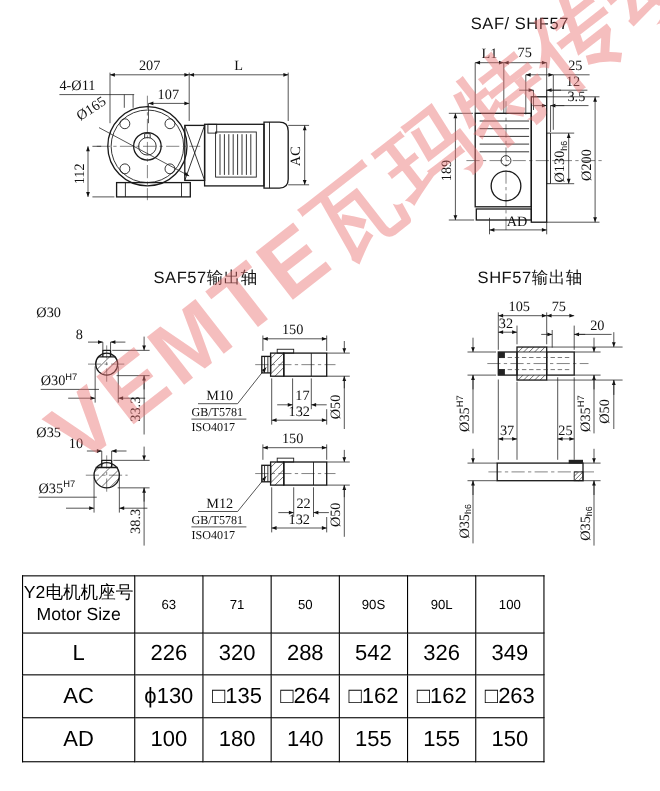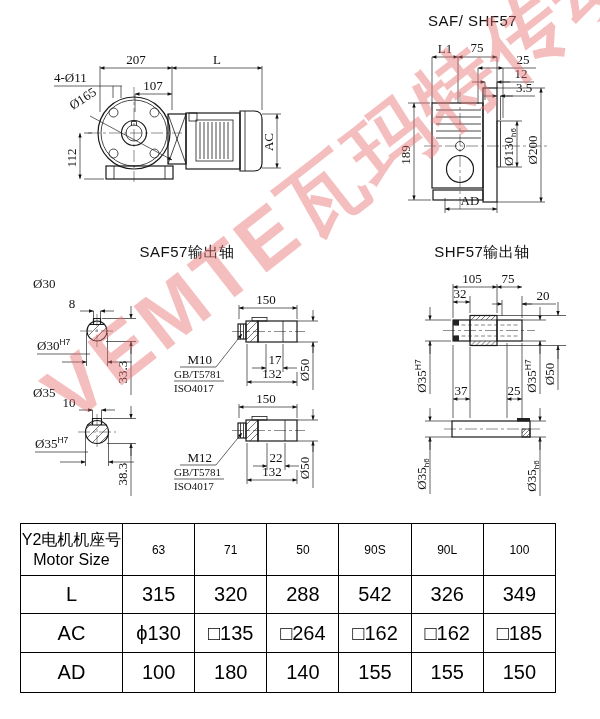--- a/index.html
+++ b/index.html
@@ -12,21 +12,21 @@
   .hid{fill:none;stroke:#333;stroke-width:.6;stroke-dasharray:4 2.5;}
   .dl{fill:none;stroke:#222;stroke-width:.7;}
   .hat{fill:none;stroke:#222;stroke-width:.6;}
   text{fill:#111;}
   .dim{font:13px "Liberation Serif",serif;}
   .dimS{font:11px "Liberation Serif",serif;}
   .ttl{font:15px "Liberation Sans",sans-serif;letter-spacing:.5px;}
   .wm{position:absolute;left:30px;top:372px;white-space:nowrap;pointer-events:none;
       font:700 80px/1 "Liberation Sans",sans-serif;letter-spacing:5px;
       transform:rotate(-38deg);transform-origin:0 0;color:rgba(232,110,110,.45);z-index:3;}
-  .spec{position:absolute;left:20px;top:523px;width:536px;height:170px;z-index:4;
+  .spec{position:absolute;left:20px;top:523px;width:475px;height:170px;z-index:4;
         border-collapse:collapse;table-layout:fixed;background:#fff;}
   .spec td{border:1.7px solid #000;text-align:center;vertical-align:middle;
            font:20px "Liberation Sans",sans-serif;color:#000;padding:0;}
   .spec td.hd{font-size:12px;}
   .spec .mh div{line-height:1.25;font-size:16px;}
   .r1{height:52px;} .r2{height:38px;} .r3{height:39px;} .r4{height:40px;}
   .c0{width:101px;}
 </style>
 </head>
 <body>
@@ -316,35 +316,35 @@
       </td>
       <td class="hd">63</td>
       <td class="hd">71</td>
       <td class="hd">50</td>
       <td class="hd">90S</td>
       <td class="hd">90L</td>
       <td class="hd">100</td>
     </tr>
     <tr class="r2">
       <td class="c0">L</td>
-      <td>315</td>
+      <td>226</td>
       <td>320</td>
       <td>288</td>
       <td>542</td>
       <td>326</td>
       <td>349</td>
     </tr>
     <tr class="r3">
       <td class="c0">AC</td>
       <td>ϕ130</td>
       <td>□135</td>
       <td>□264</td>
       <td>□162</td>
       <td>□162</td>
-      <td>□185</td>
+      <td>□263</td>
     </tr>
     <tr class="r4">
       <td class="c0">AD</td>
       <td>100</td>
       <td>180</td>
       <td>140</td>
       <td>155</td>
       <td>155</td>
       <td>150</td>
     </tr>

